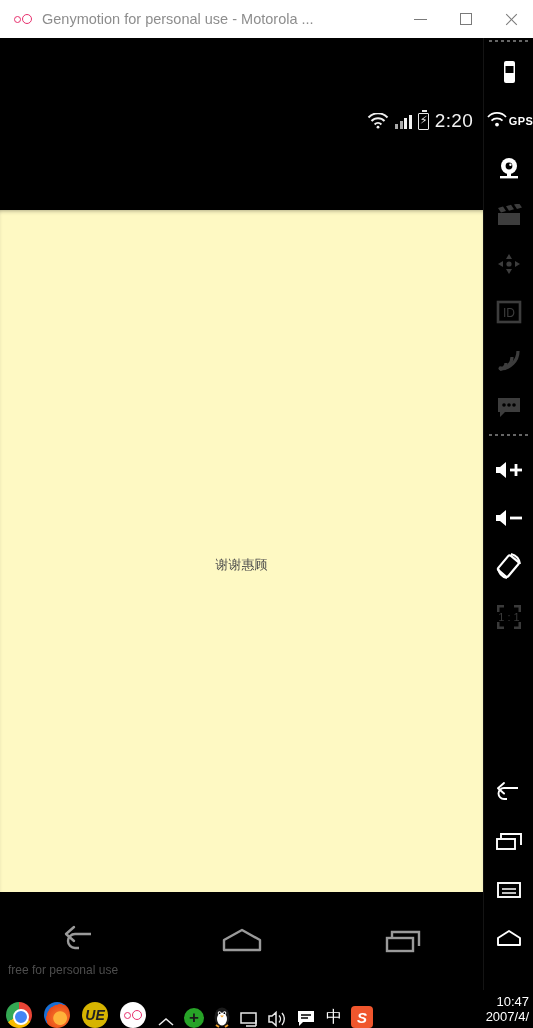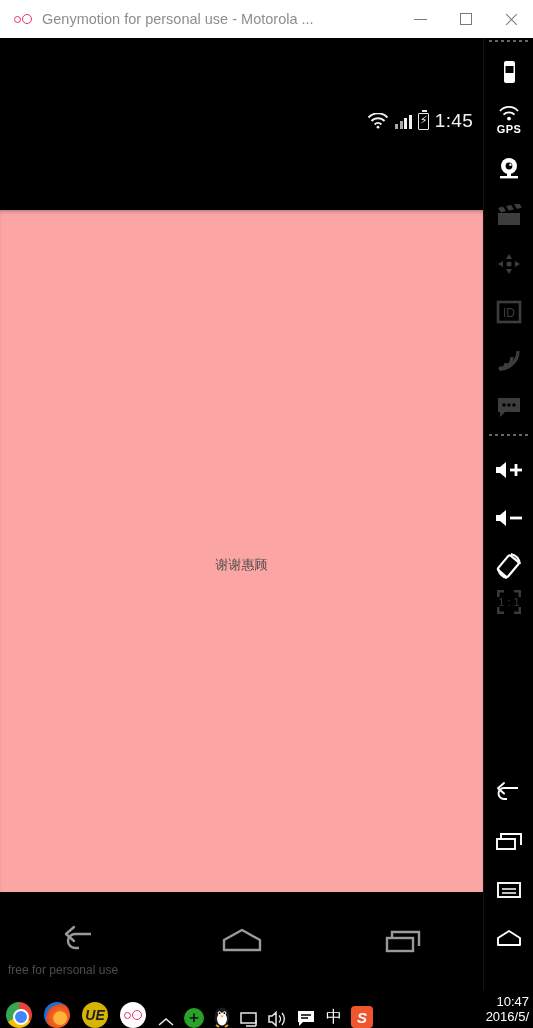--- a/index.html
+++ b/index.html
@@ -85,21 +85,21 @@
     position: absolute; left: 0; top: 100px; width: 483px; height: 72px;
     background: #232323;
     display: flex; align-items: center;
   }
   .actionbar .ab-title {
     color: #fff; font-size: 25px; margin-left: 22px; font-weight: 400;
   }
 
   .content {
     position: absolute; left: 0; top: 172px; width: 483px; height: 682px;
-    background: #fca5a5;
+    background: #fef9c3;
     box-shadow: inset 0 3px 5px -3px rgba(0,0,0,.45);
     display: flex; flex-direction: column; align-items: center;
   }
   .center-text {
     position: absolute; top: 346px; left: 0; right: 0;
     text-align: center; font-size: 13px; color: #4a4a4a;
     font-family: "DejaVu Sans", "Liberation Sans", sans-serif;
   }
   .main-button {
     position: absolute; top: 754px; left: 123px;
@@ -124,21 +124,21 @@
   }
 
   
   .sidebar {
     position: absolute; left: 483px; top: 38px; width: 50px; height: 952px;
     background: #000;
     border-left: 1px solid #141414;
   }
   .sb-item {
     position: absolute; left: 0; width: 50px; height: 48px;
-    display: flex; flex-direction: column;
+    display: flex; 
     align-items: center; justify-content: center;
     color: #fff;
   }
   .sb-sep {
     position:absolute; left: 5px; width: 40px; height: 2px;
     background: repeating-linear-gradient(to right,#666 0 3px, transparent 3px 6px);
   }
   .gps-label { font-size: 11px; font-weight: bold; letter-spacing:.5px; margin-top:1px; }
 
   
@@ -215,21 +215,21 @@
       </span>
       <span class="icon-sig">
         <i></i>
           <i></i>
           <i></i>
           <i></i>
       </span>
       <span class="icon-batt">
         <span class="bolt">⚡</span>
       </span>
-      <span class="sb-clock">1:45</span>
+      <span class="sb-clock">2:20</span>
     </div>
 
 
     <div class="content">
       <div class="center-text">谢谢惠顾</div>
       <button class="main-button">用户绘制了大部分</button>
     </div>
 
     <div class="navbar">
       <div class="nav-btn">
@@ -348,21 +348,21 @@
     </div>
 
     <div class="sb-item" style="top:504px">
       <svg width="32" height="32" viewBox="0 0 32 32">
         <rect x="9" y="7" width="13" height="19" rx="2" fill="none" stroke="#fff" stroke-width="2.2" transform="rotate(40 16 16)"></rect>
         <path d="M5 18 A12 12 0 0 0 14 28" fill="none" stroke="#fff" stroke-width="2"></path>
         <path d="M27 14 A12 12 0 0 0 18 4" fill="none" stroke="#fff" stroke-width="2"></path>
       </svg>
     </div>
 
-    <div class="sb-item" style="top:540px">
+    <div class="sb-item" style="top:555px">
       <svg width="36" height="32" viewBox="0 0 36 32">
         <g fill="#3a3a3a">
           <path d="M6 4 H13 V6.5 H8.5 V11 H6 Z"></path>
           <path d="M30 4 H23 V6.5 H27.5 V11 H30 Z"></path>
           <path d="M6 28 H13 V25.5 H8.5 V21 H6 Z"></path>
           <path d="M30 28 H23 V25.5 H27.5 V21 H30 Z"></path>
         </g>
         <text x="18" y="20" text-anchor="middle" font-size="11" font-family="Liberation Sans, sans-serif" fill="#3a3a3a">1 : 1</text>
       </svg>
     </div>
@@ -451,17 +451,17 @@
       </svg>
     </div>
     <div class="tsk tsk-tray">
       <span class="ime">中</span>
     </div>
     <div class="tsk tsk-tray">
       <span class="sogou">S</span>
     </div>
     <div class="clock-box">
       <div>10:47</div>
-      <div>2016/5/</div>
+      <div>2007/4/</div>
     </div>
   </div>
 
 </div>
 
 </body></html>

